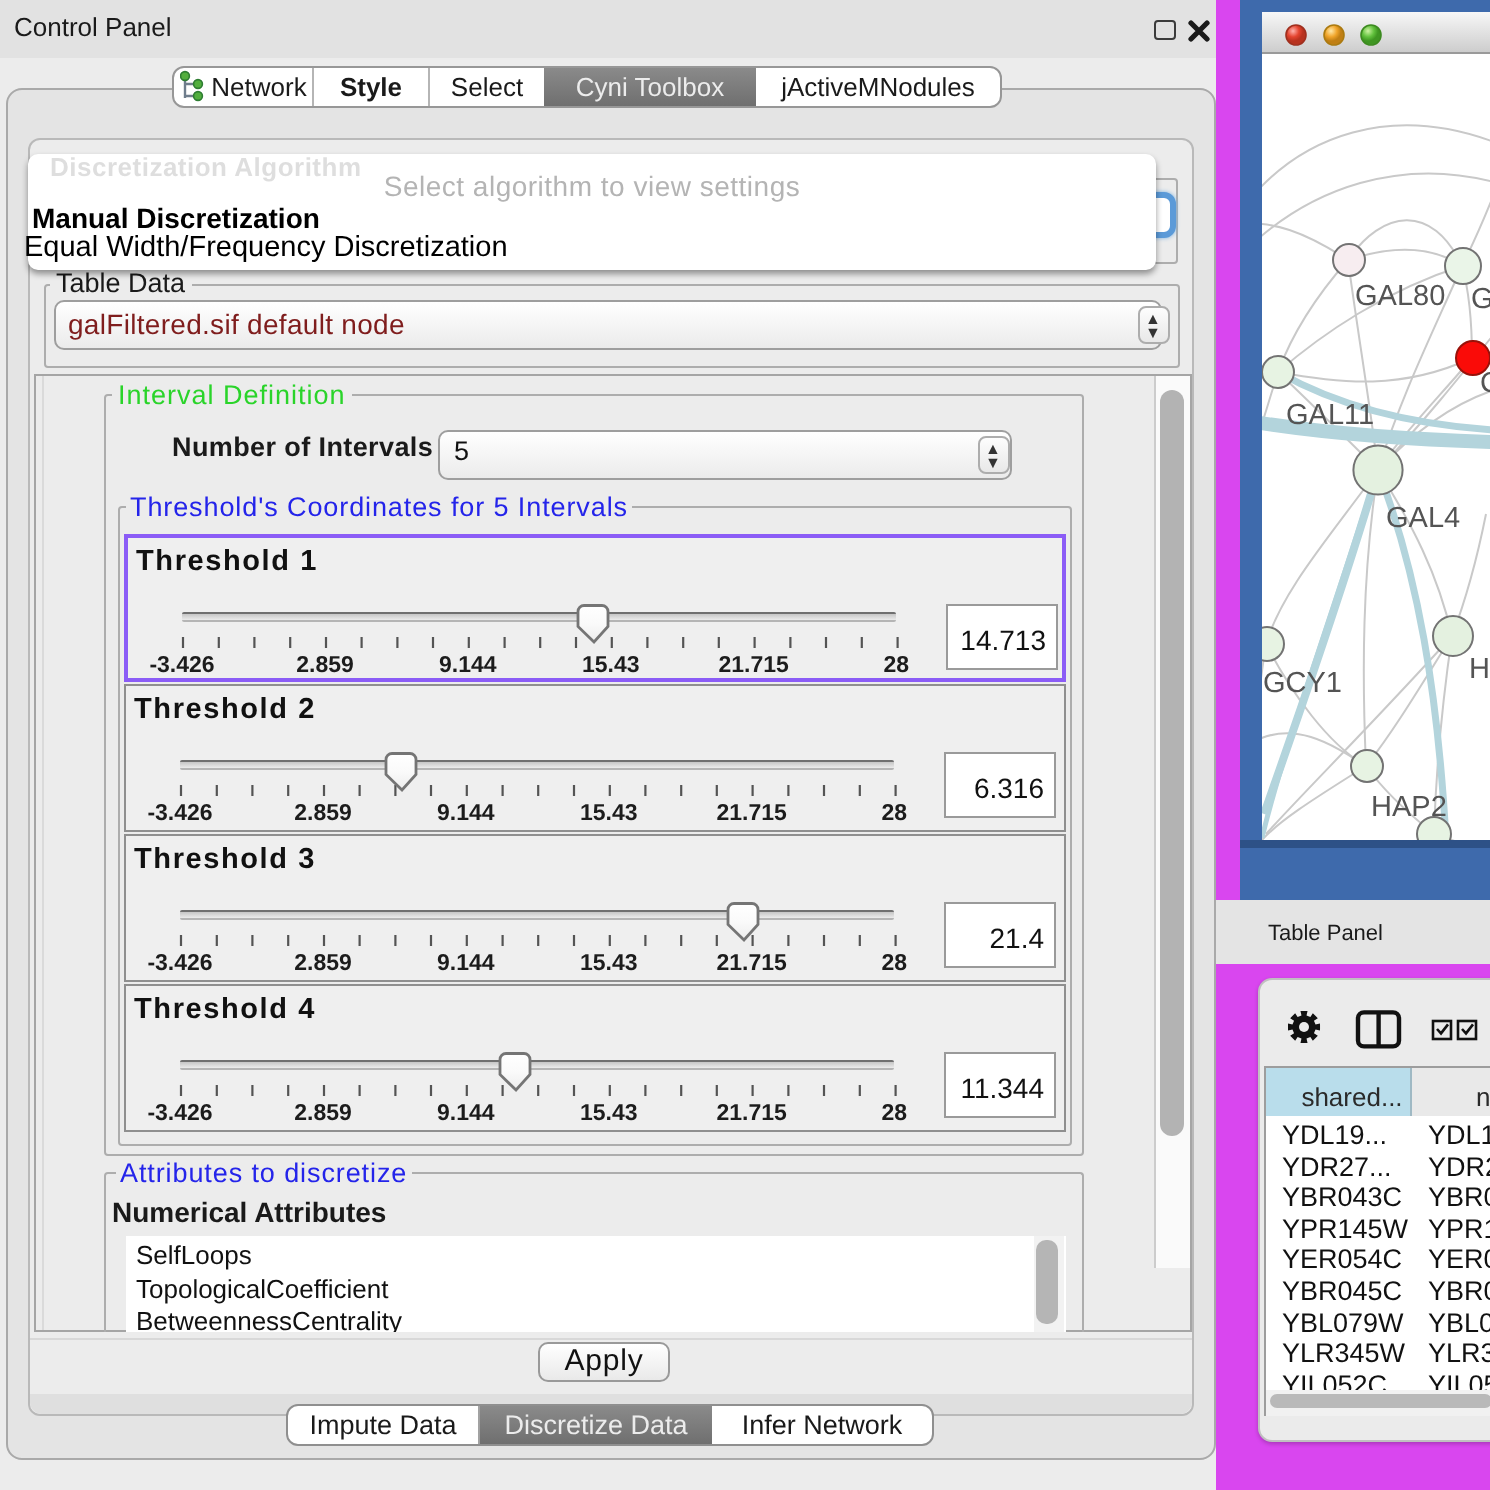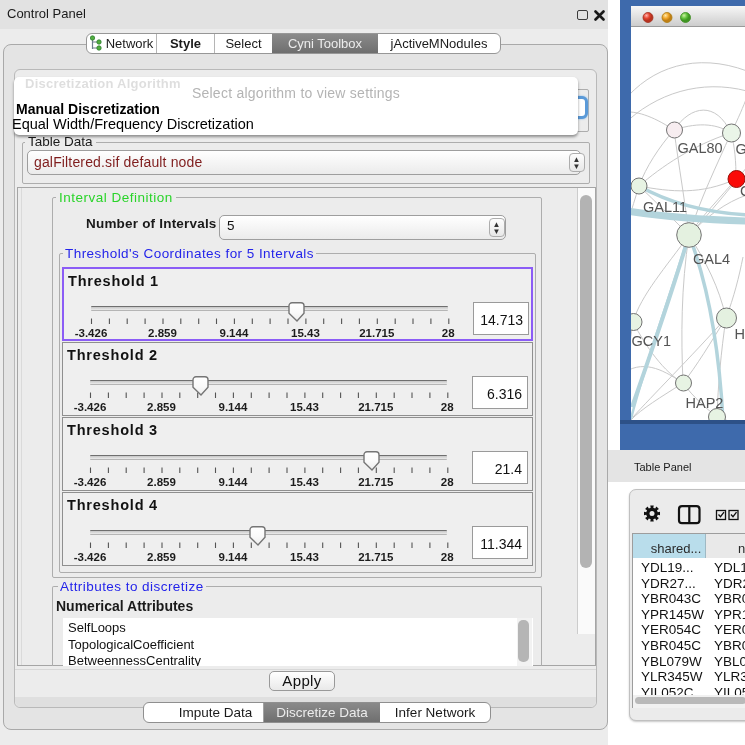--- a/index.html
+++ b/index.html
@@ -259,36 +259,36 @@
   <div class="abs" style="left:58px;top:579px;font-size:13.5px;letter-spacing:0.45px;color:#2424ea;background:#ececec;padding:0 2px;">Attributes to discretize</div>
   <div class="abs" style="left:56px;top:598px;font-size:14px;font-weight:bold;color:#1a1a1a;">Numerical Attributes</div>
   <div class="abs" style="left:63px;top:618px;width:470px;height:48px;background:#fff;overflow:hidden;">
     <div class="abs" style="left:5px;top:2px;font-size:13px;color:#111;line-height:16.5px;">SelfLoops<br>TopologicalCoefficient<br>BetweennessCentrality</div>
   </div>
   <div class="abs" style="left:517px;top:618px;width:15px;height:48px;background:#f2f2f2;"></div>
   <div class="abs" style="left:518px;top:620px;width:11px;height:42px;background:#b5b5b5;border-radius:5px;"></div>
 
   <div class="abs" style="left:269px;top:671px;width:66px;height:20px;background:linear-gradient(#ffffff,#e9e9e9);border:1px solid #999;border-radius:5px;text-align:center;font-size:15px;letter-spacing:0.4px;color:#111;line-height:18.5px;">Apply</div>
 
-  <div class="abs" style="left:143px;top:702px;height:21px;display:flex;border:1px solid #8f8f8f;border-radius:6px;background:#fff;overflow:hidden;font-size:13.5px;color:#1a1a1a;padding-left:24px;">
+  <div class="abs" style="left:143px;top:702px;height:21px;display:flex;border:1px solid #8f8f8f;border-radius:6px;background:#fff;overflow:hidden;font-size:13.5px;color:#1a1a1a;">
     <div style="width:96px;display:flex;align-items:center;justify-content:center;border-right:1px solid #a2a2a2;">Impute Data</div>
     <div style="width:116px;display:flex;align-items:center;justify-content:center;background:linear-gradient(#8a8a8a,#6f6f6f);color:#ececec;">Discretize Data</div>
     <div style="width:110px;display:flex;align-items:center;justify-content:center;">Infer Network</div>
   </div>
 
   <div class="abs" style="left:14px;top:77px;width:564px;height:58px;background:#fff;border-radius:5px;box-shadow:0 2px 3px rgba(0,0,0,0.4);"></div>
   <div class="abs" style="left:25px;top:76px;font-size:13px;font-weight:bold;color:rgba(90,90,90,0.2);letter-spacing:0.25px;">Discretization Algorithm</div>
   <div class="abs" style="left:14px;top:85px;width:564px;text-align:center;font-size:14px;color:#b4b4b4;letter-spacing:0.25px;">Select algorithm to view settings</div>
   <div class="abs" style="left:16px;top:101px;font-size:14px;font-weight:bold;color:#000;">Manual Discretization</div>
   <div class="abs" style="left:12px;top:116px;font-size:14.5px;color:#000;">Equal Width/Frequency Discretization</div>
 </div>
 
 <div class="abs" style="left:610px;top:362px;font-size:9px;color:#8a8a8a;">‹</div>
 
-<div class="abs" id="rightcol" style="left:608px;top:0;width:137px;height:745px;background:#ffffff;">
+<div class="abs" id="rightcol" style="left:608px;top:0;width:137px;height:745px;background:#d946ef;">
 
   <div class="abs" style="left:12px;top:0;width:125px;height:451px;background:#3e6aac;"></div>
   <div class="abs" style="left:12px;top:420px;width:125px;height:4px;background:#2d5187;"></div>
 
   <div class="abs" style="left:23px;top:6px;width:114px;height:414px;background:#fff;">
     <div class="abs" style="left:0;top:0;width:114px;height:21px;background:linear-gradient(#f7f7f7,#cdcdcd);border-bottom:1px solid #9a9a9a;">
       <svg width="100" height="21" viewBox="0 0 100 21">
         <defs>
           <radialGradient id="rg" cx="35%" cy="30%">
                 <stop offset="0%" stop-color="#ffb2ac"></stop>

